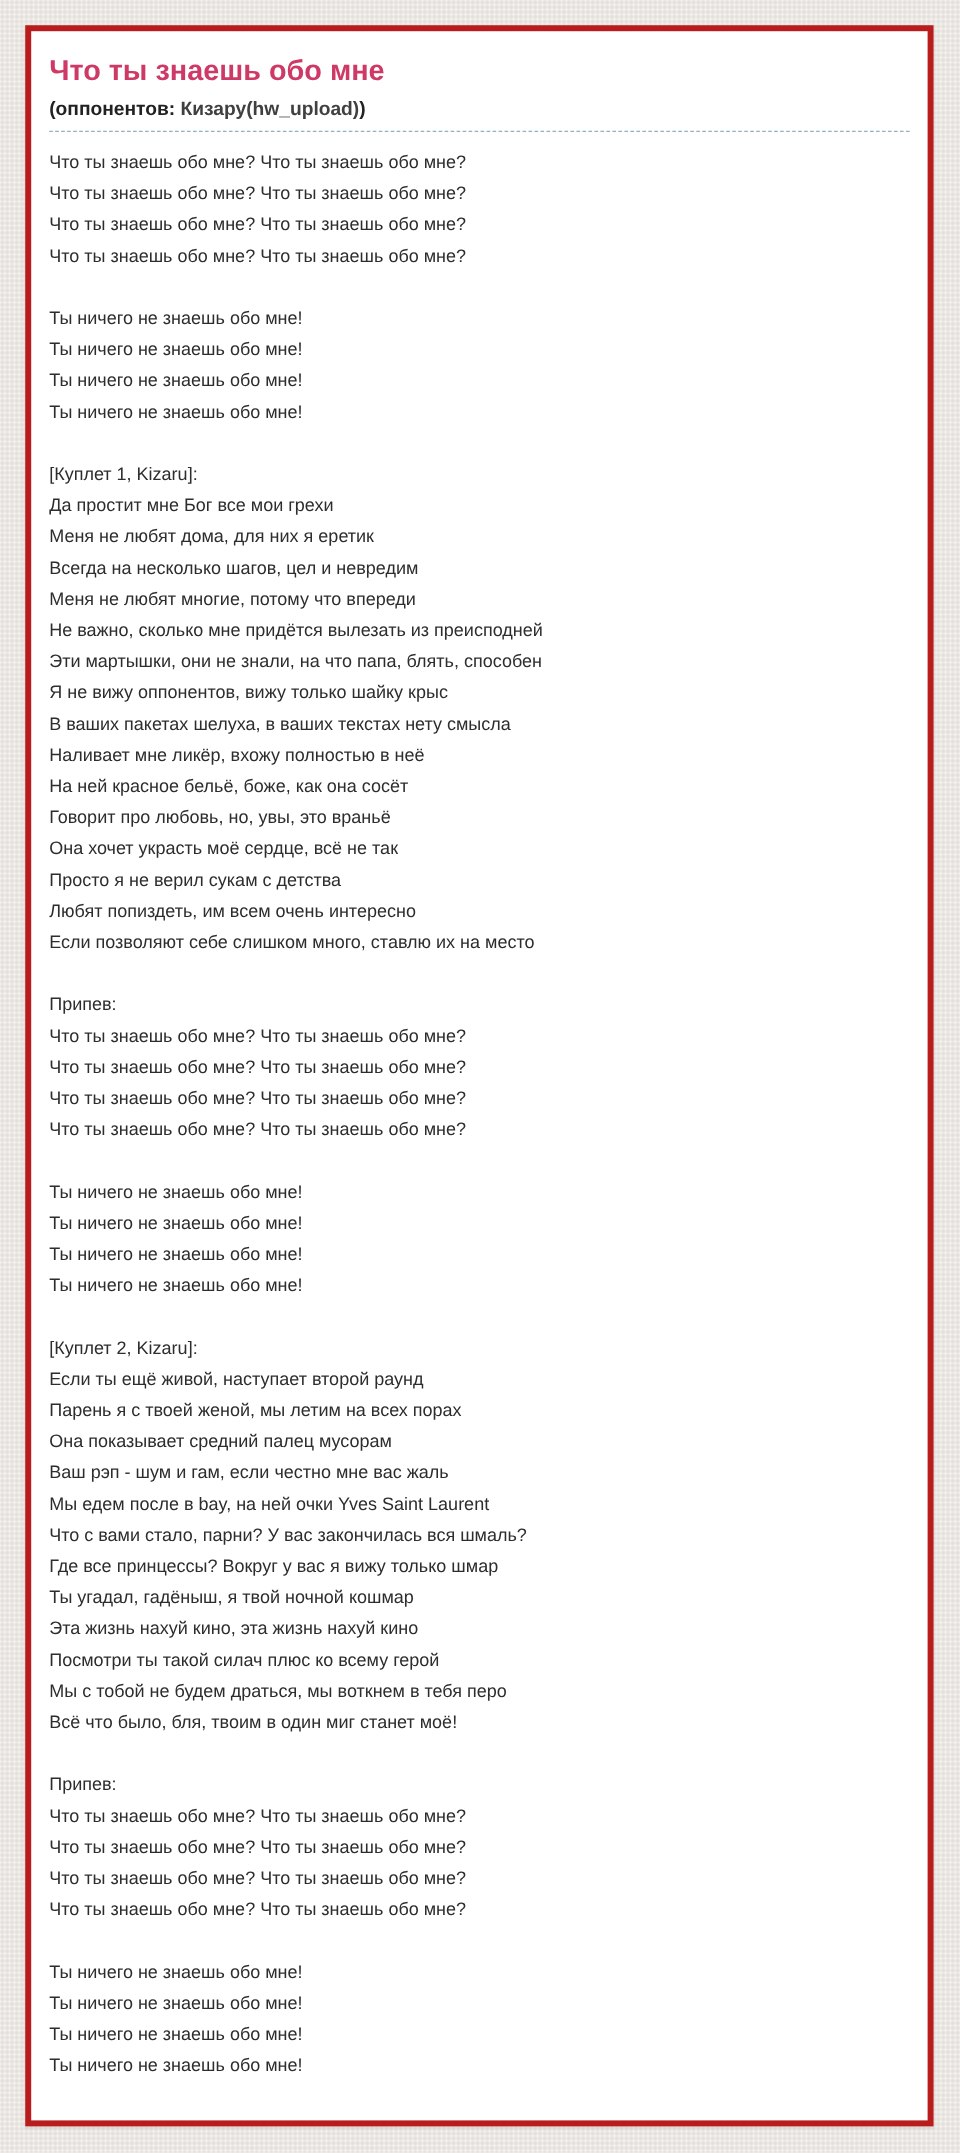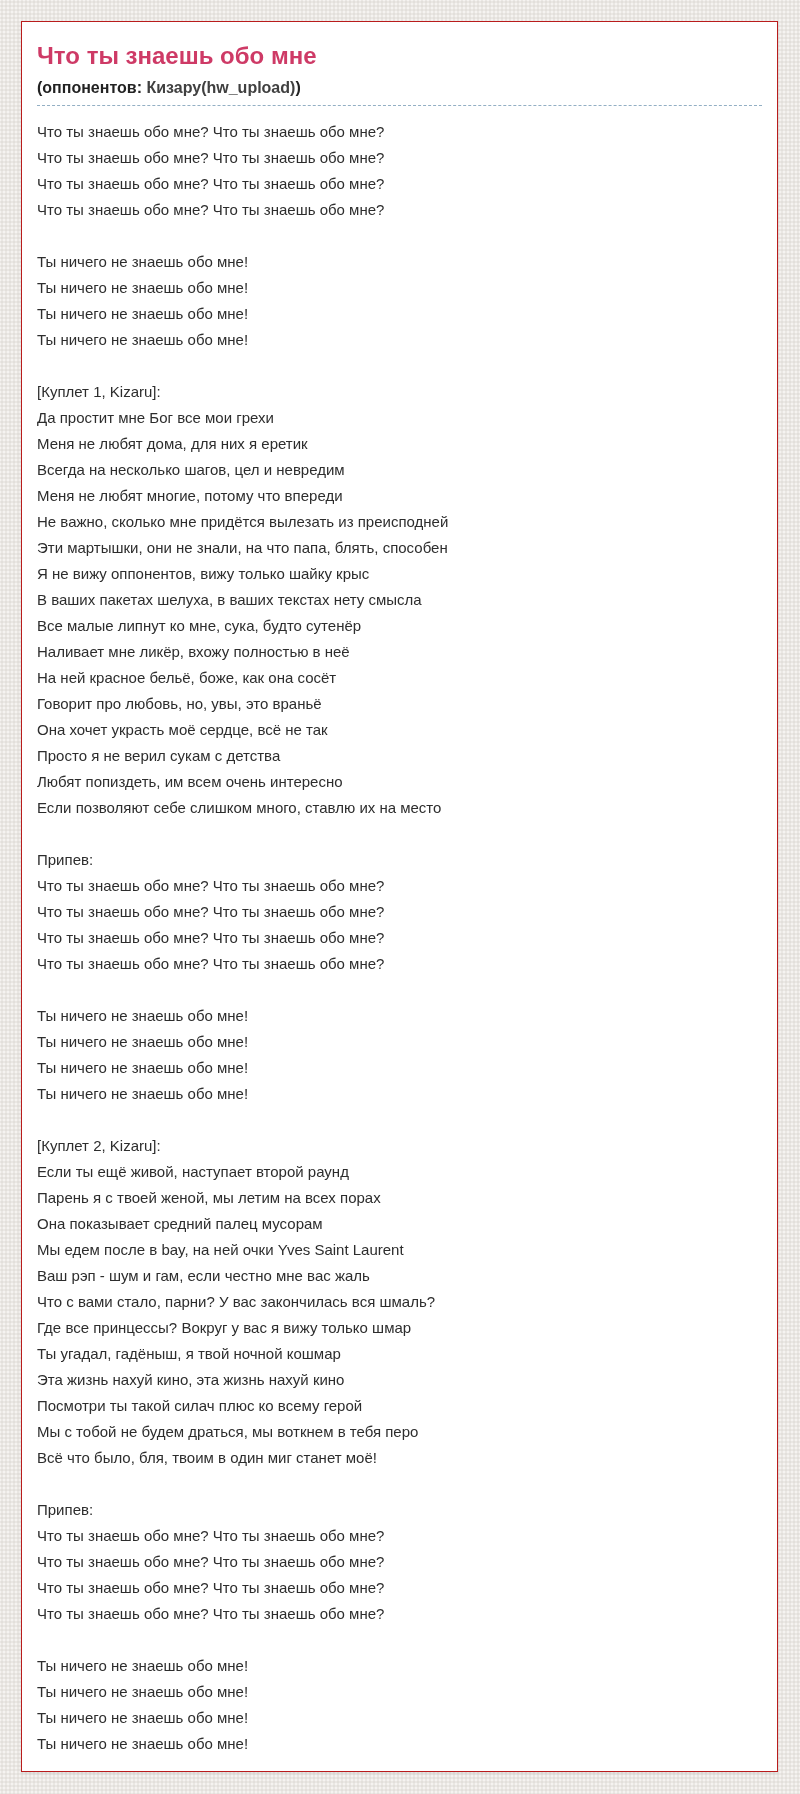--- a/index.html
+++ b/index.html
@@ -19,21 +19,21 @@
     background-position: 0 0, 2px 2px;
   }
   .card {
     position: absolute;
     left: 21px;
     top: 21px;
     width: 757px;
     height: 1751px;
     box-sizing: border-box;
     background: #ffffff;
-    border: 1px solid #b91c1c;
+    border: 5px solid #b91c1c;
     box-shadow: 0 1px 3px rgba(0,0,0,0.10);
     padding: 20px 15px 28px 15px;
   }
   .song-title {
     margin: 0 0 7px 0;
     font-size: 24px;
     line-height: 28px;
     font-weight: bold;
     color: #ce3a66;
   }
@@ -94,21 +94,20 @@
       <div class="stanza">
         <div class="line">[Куплет 1, Kizaru]:</div>
         <div class="line">Да простит мне Бог все мои грехи</div>
         <div class="line">Меня не любят дома, для них я еретик</div>
         <div class="line">Всегда на несколько шагов, цел и невредим</div>
         <div class="line">Меня не любят многие, потому что впереди</div>
         <div class="line">Не важно, сколько мне придётся вылезать из преисподней</div>
         <div class="line">Эти мартышки, они не знали, на что папа, блять, способен</div>
         <div class="line">Я не вижу оппонентов, вижу только шайку крыс</div>
         <div class="line">В ваших пакетах шелуха, в ваших текстах нету смысла</div>
-        <div class="line">Все малые липнут ко мне, сука, будто сутенёр</div>
         <div class="line">Наливает мне ликёр, вхожу полностью в неё</div>
         <div class="line">На ней красное бельё, боже, как она сосёт</div>
         <div class="line">Говорит про любовь, но, увы, это враньё</div>
         <div class="line">Она хочет украсть моё сердце, всё не так</div>
         <div class="line">Просто я не верил сукам с детства</div>
         <div class="line">Любят попиздеть, им всем очень интересно</div>
         <div class="line">Если позволяют себе слишком много, ставлю их на место</div>
       </div>
       <div class="stanza">
         <div class="line">Припев:</div>
@@ -121,22 +120,22 @@
         <div class="line">Ты ничего не знаешь обо мне!</div>
         <div class="line">Ты ничего не знаешь обо мне!</div>
         <div class="line">Ты ничего не знаешь обо мне!</div>
         <div class="line">Ты ничего не знаешь обо мне!</div>
       </div>
       <div class="stanza">
         <div class="line">[Куплет 2, Kizaru]:</div>
         <div class="line">Если ты ещё живой, наступает второй раунд</div>
         <div class="line">Парень я с твоей женой, мы летим на всех порах</div>
         <div class="line">Она показывает средний палец мусорам</div>
+        <div class="line">Ваш рэп - шум и гам, если честно мне вас жаль</div>
         <div class="line">Мы едем после в bay, на ней очки Yves Saint Laurent</div>
-        <div class="line">Ваш рэп - шум и гам, если честно мне вас жаль</div>
         <div class="line">Что с вами стало, парни? У вас закончилась вся шмаль?</div>
         <div class="line">Где все принцессы? Вокруг у вас я вижу только шмар</div>
         <div class="line">Ты угадал, гадёныш, я твой ночной кошмар</div>
         <div class="line">Эта жизнь нахуй кино, эта жизнь нахуй кино</div>
         <div class="line">Посмотри ты такой силач плюс ко всему герой</div>
         <div class="line">Мы с тобой не будем драться, мы воткнем в тебя перо</div>
         <div class="line">Всё что было, бля, твоим в один миг станет моё!</div>
       </div>
       <div class="stanza">
         <div class="line">Припев:</div>

